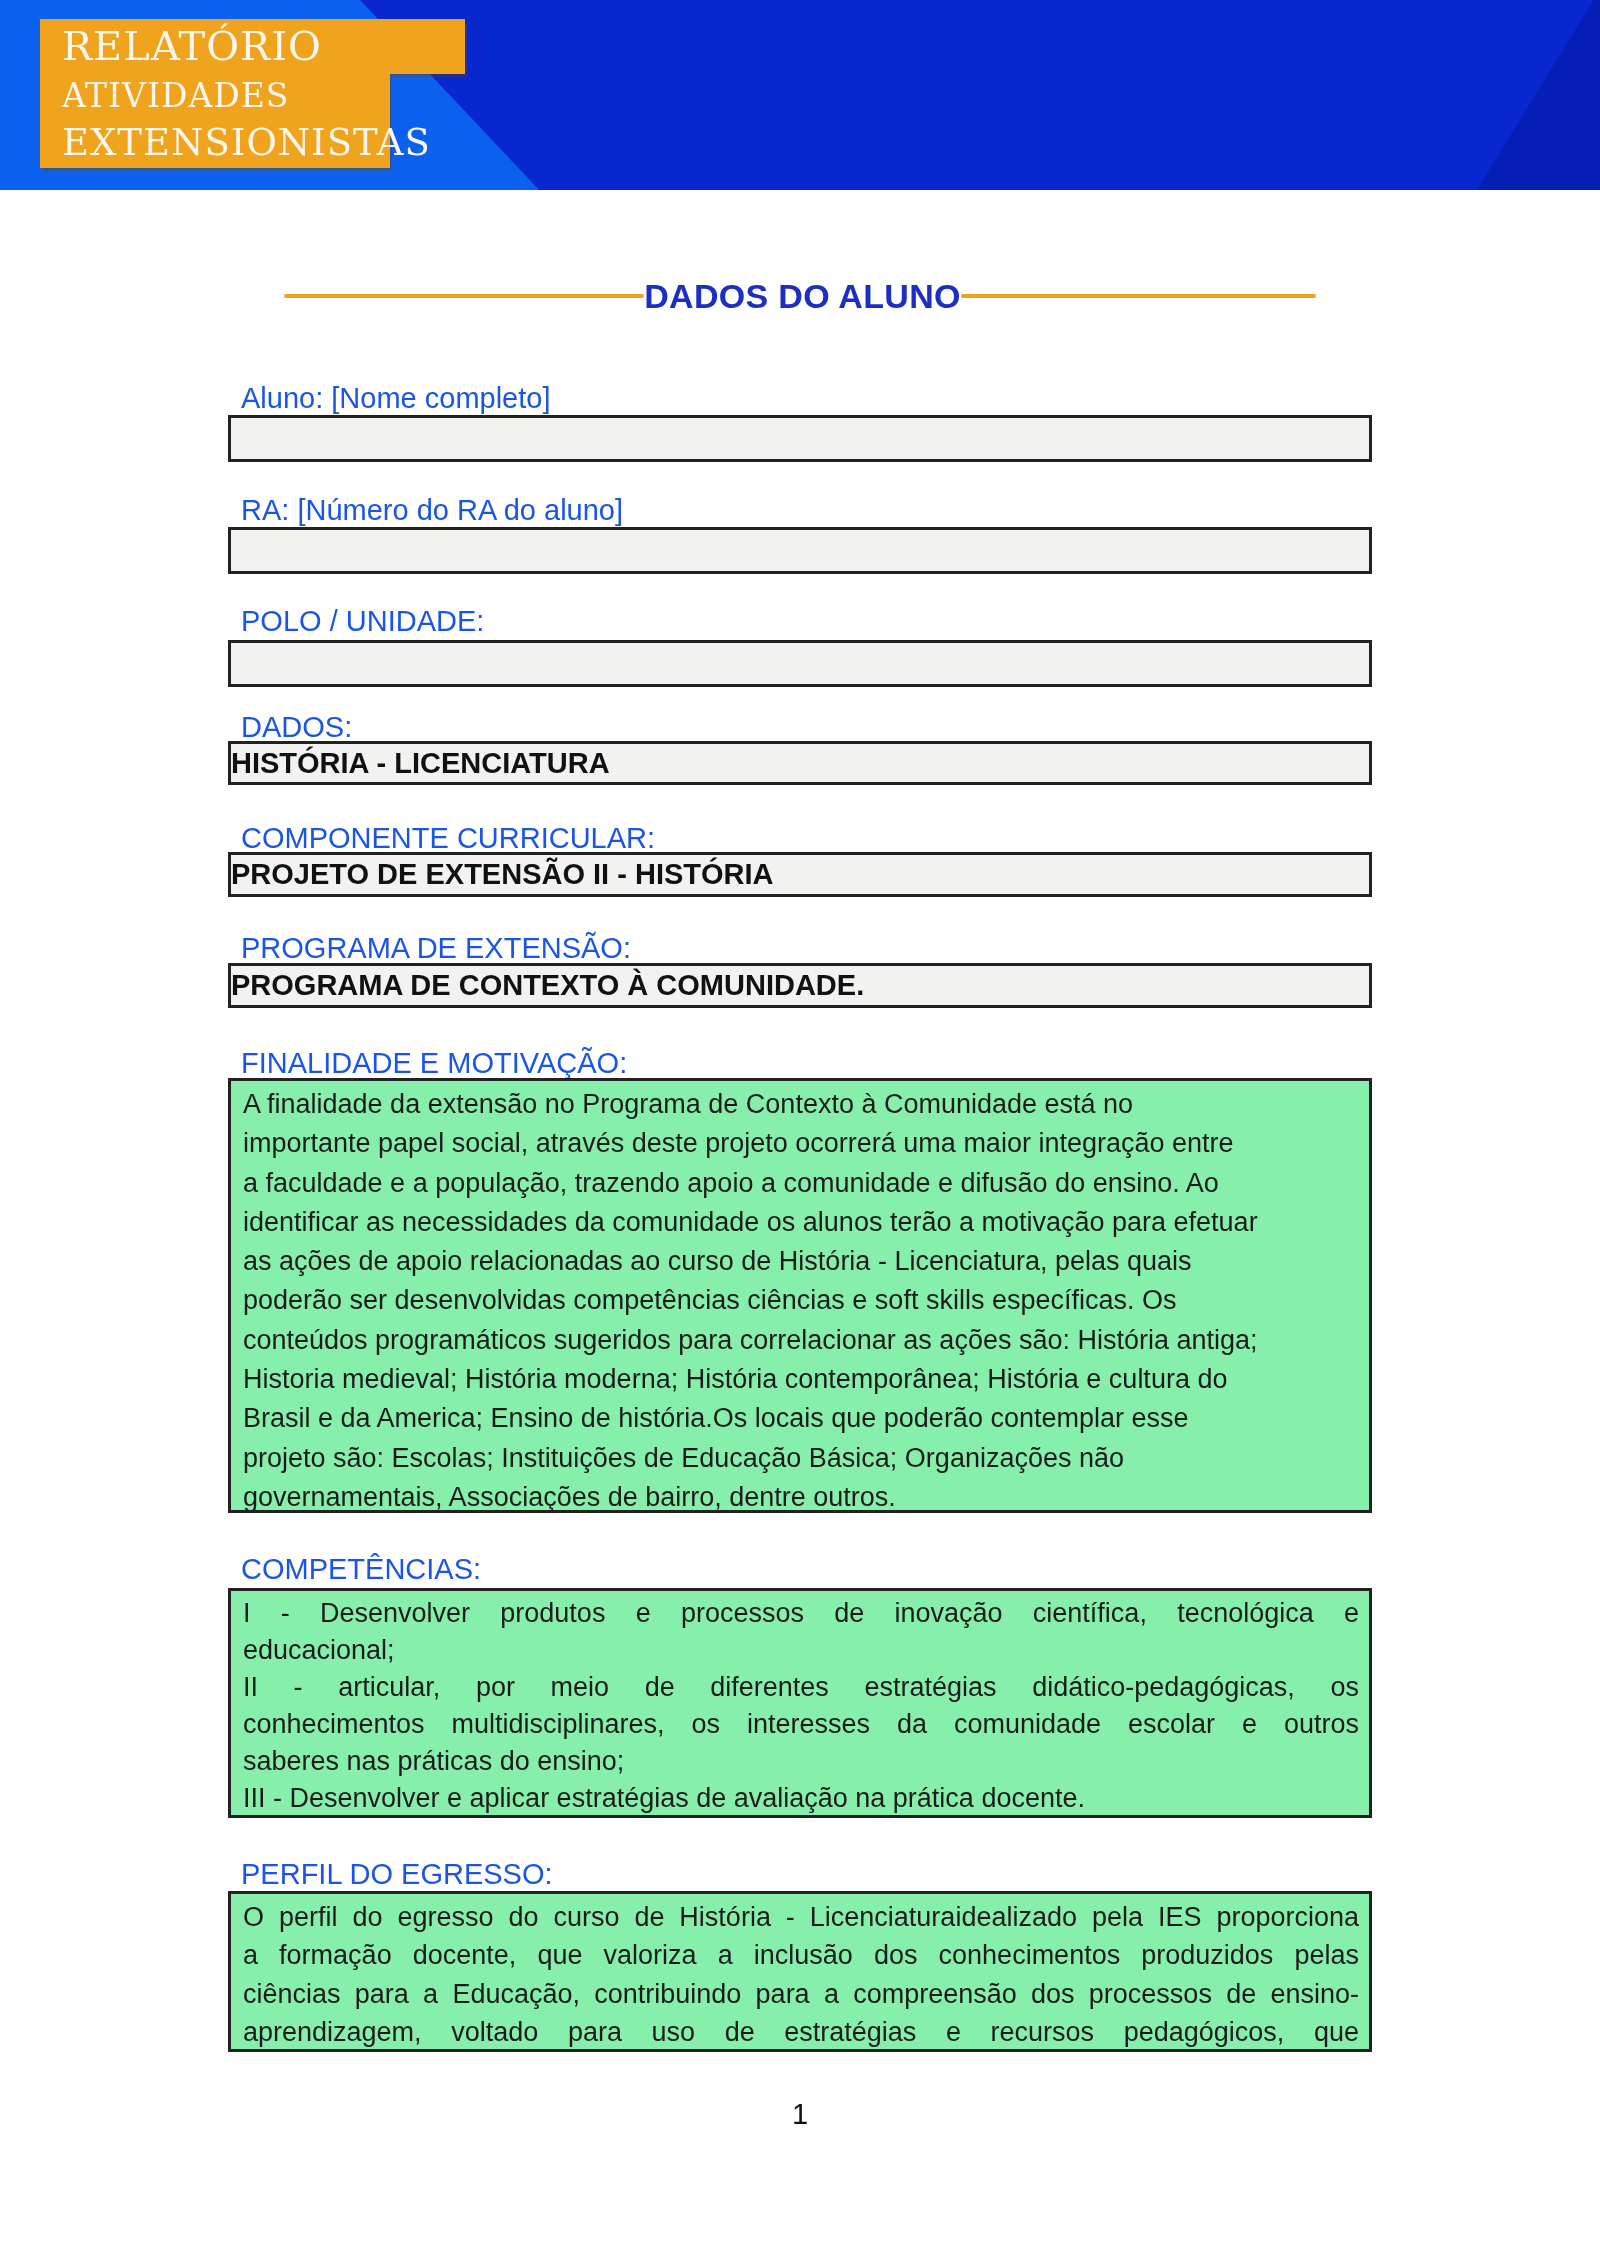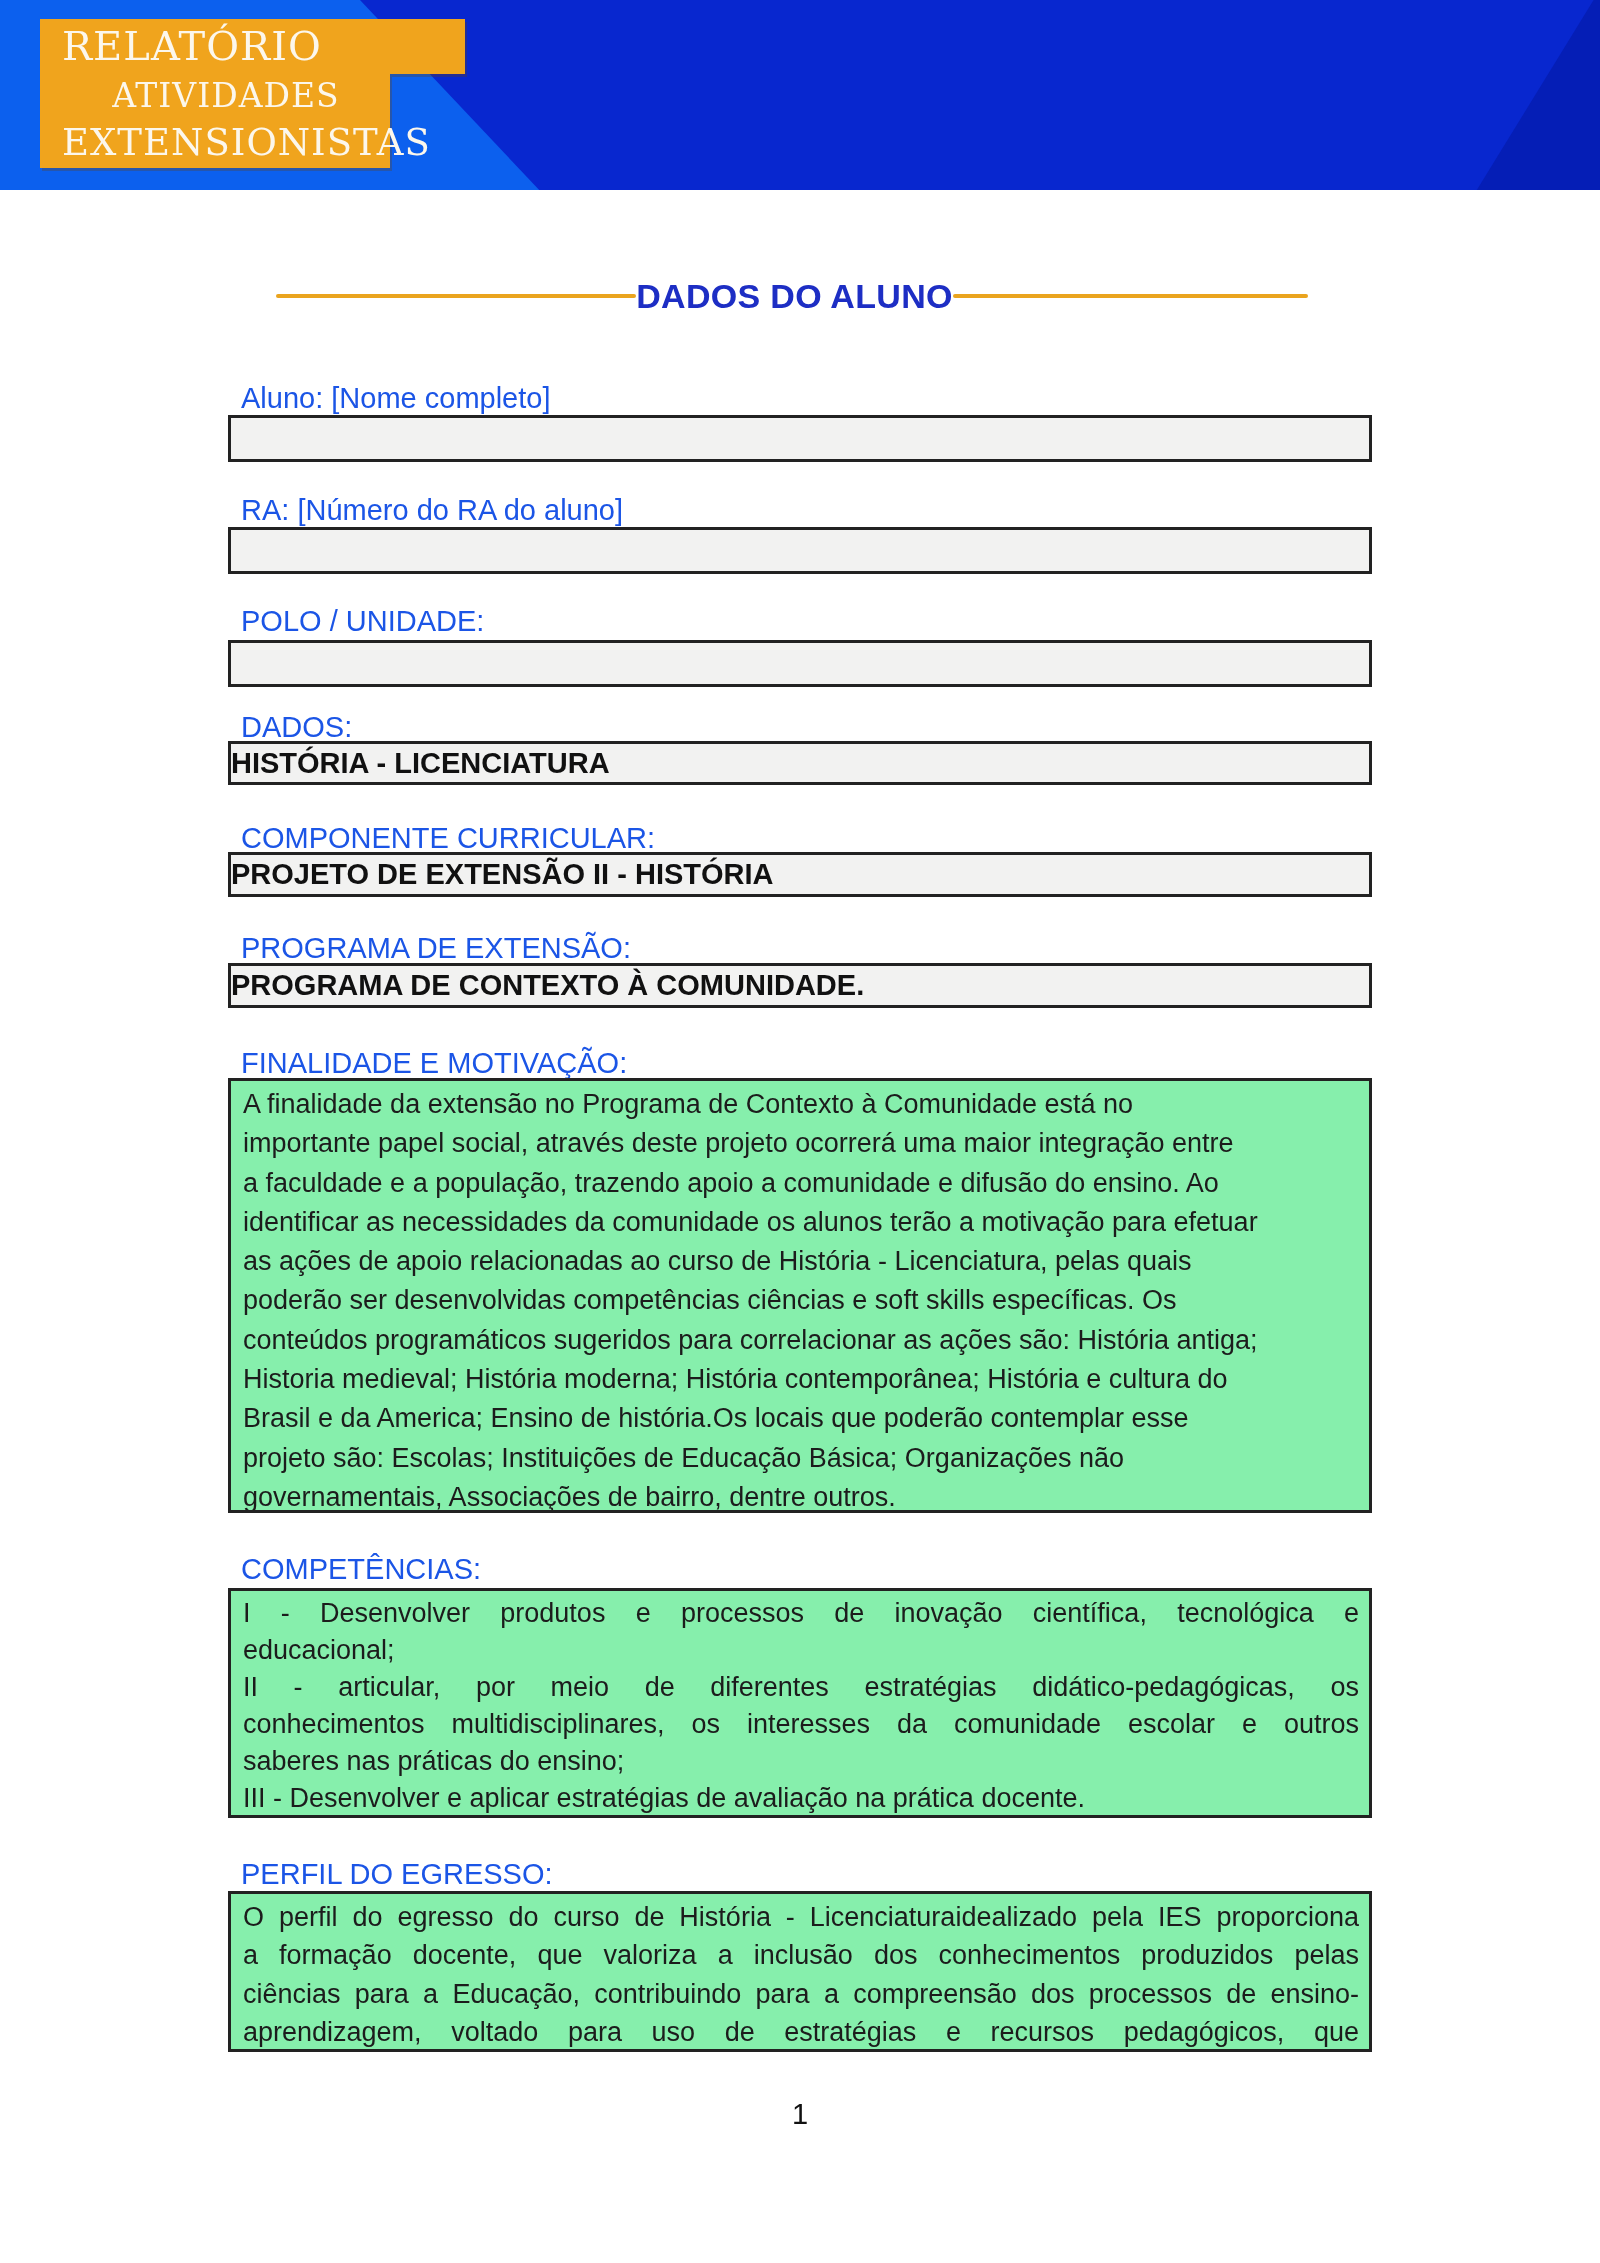--- a/index.html
+++ b/index.html
@@ -12,25 +12,25 @@
   .header{position:absolute;left:0;top:0;width:1600px;height:190px;background:#0c60ee;}
   .hdr-dark{position:absolute;left:0;top:0;width:100%;height:100%;background:#0827cf;
     clip-path:polygon(22.5% 0,100% 0,100% 100%,33.7% 100%);}
   .hdr-darker{position:absolute;left:0;top:0;width:100%;height:100%;background:#051eb6;
     clip-path:polygon(99.6% 0,100% 0,100% 100%,92.3% 100%);}
   .hdr-box{position:absolute;background:#f0a41d;color:#fcf7ec;
     font-family:"DejaVu Serif",serif;letter-spacing:1px;
     box-shadow:2px 3px 0 rgba(110,62,0,.28);}
   .hdr-box1{left:40px;top:19px;width:425px;height:55px;line-height:55px;
     font-size:40px;padding-left:22px;box-sizing:border-box;}
-  .hdr-box23{left:40px;top:74px;width:350px;height:94px;padding-left:22px;box-sizing:border-box;text-align:center;}
+  .hdr-box23{left:40px;top:74px;width:350px;height:94px;padding-left:22px;box-sizing:border-box;}
   .hl2{font-size:33px;line-height:43px;height:43px;}
   .hl3{font-size:37px;line-height:51px;height:51px;}
   
-  .title-row{position:absolute;left:220px;top:276px;width:1144px;height:40px;
+  .title-row{position:absolute;left:228px;top:276px;width:1144px;height:40px;
     display:flex;align-items:center;justify-content:center;}
   .tline{height:4px;background:#eaa41e;border-radius:2px;flex:0 0 auto;}
   .tline.left{width:360px;}
   .tline.right{width:355px;}
   .title{color:#1d2ec4;font-weight:bold;font-size:34px;letter-spacing:.3px;white-space:nowrap;}
   
   .flabel{position:absolute;left:241px;width:1131px;color:#1b55e6;font-weight:normal;
     font-size:29px;white-space:nowrap;}
   .fbox{position:absolute;left:228px;width:1144px;background:#f2f2f1;
     border:3px solid #222222;box-sizing:border-box;}

